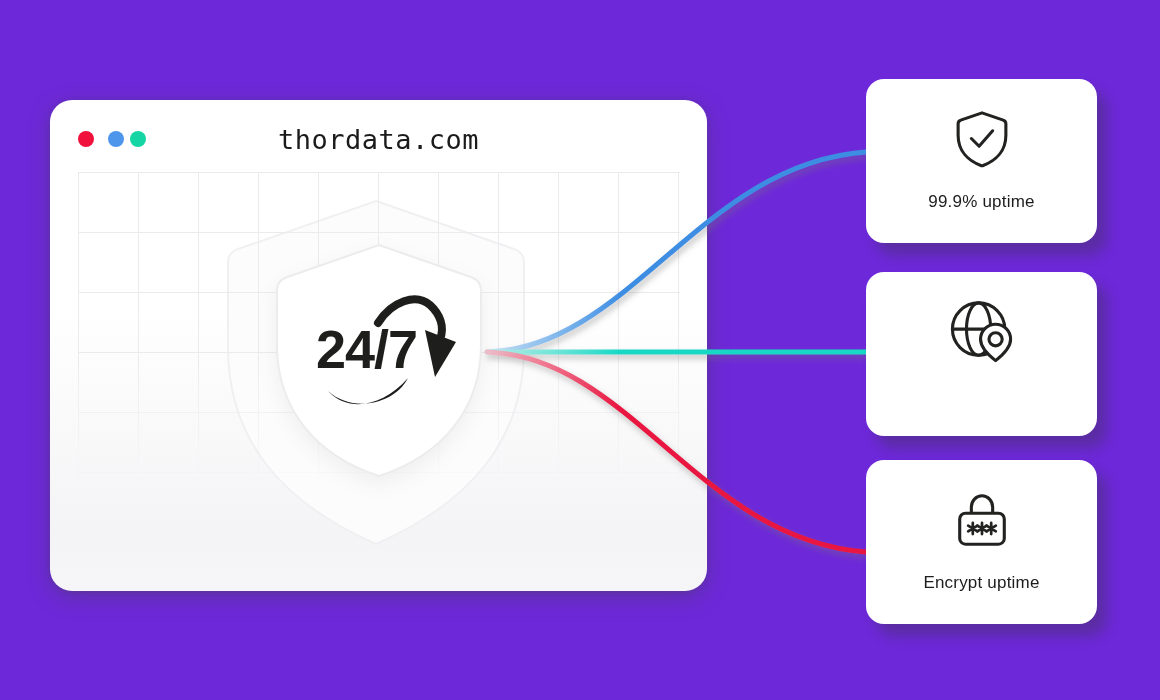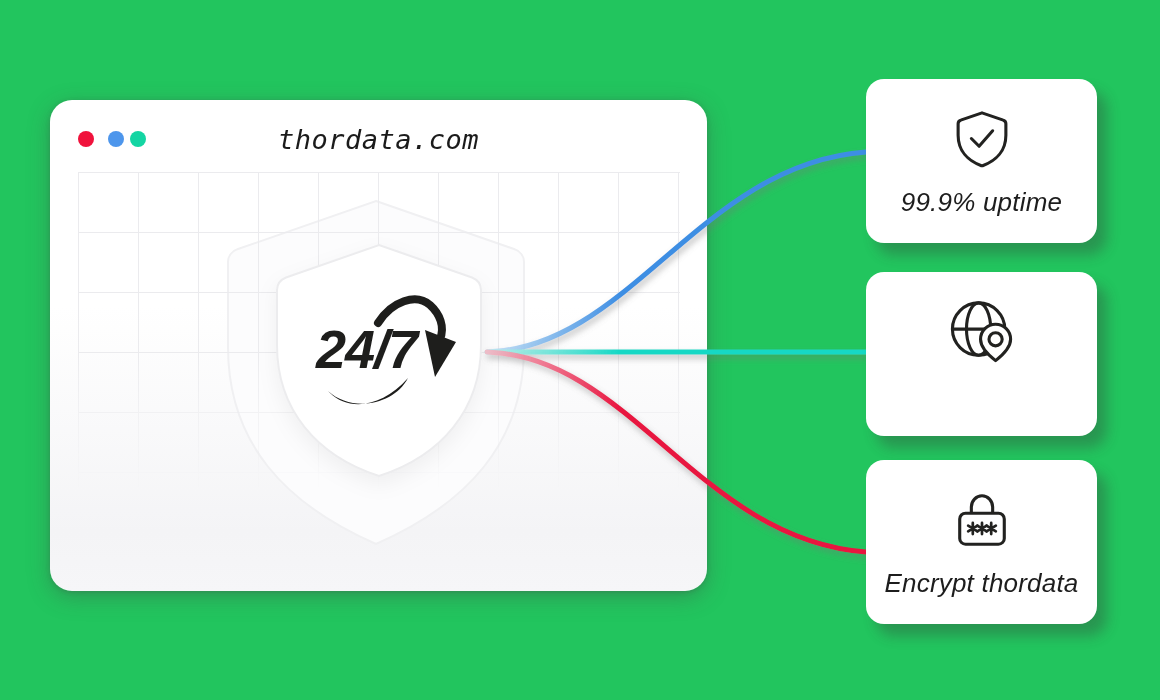--- a/index.html
+++ b/index.html
@@ -1,18 +1,18 @@
 <!DOCTYPE html>
 <html><head>
 <meta charset="utf-8">
 <style>
   html,body{margin:0;padding:0;background:#ffffff;}
   .stage{
-    position:relative;width:1160px;height:700px;background:#22c55e;
-    overflow:hidden;font-family:"Liberation Sans",sans-serif;color:#1e1e1c;font-style:italic;
+    position:relative;width:1160px;height:700px;background:#6d28d9;
+    overflow:hidden;font-family:"Liberation Sans",sans-serif;color:#1e1e1c;
   }
   
   .browser{
     position:absolute;left:50px;top:100px;width:657px;height:491px;
     border-radius:22px;
     background:linear-gradient(180deg,#ffffff 0%,#ffffff 42%,#f4f4f6 88%,#f6f6f8 100%);
     box-shadow:0 6px 22px rgba(70,70,70,.35), 0 1px 4px rgba(70,70,70,.25);
   }
   .titlebar{position:absolute;left:0;top:0;width:100%;height:66px;}
   .dot{position:absolute;top:31px;width:16px;height:16px;border-radius:50%;}
@@ -40,21 +40,21 @@
   
   .card{
     position:absolute;left:866px;width:231px;height:164px;border-radius:18px;
     background:#ffffff;
     box-shadow:10px 12px 13px rgba(55,55,55,.33);
     display:flex;flex-direction:column;align-items:center;justify-content:flex-start;
   }
   .card.c0{top:79px;} .card.c1{top:272px;} .card.c2{top:460px;}
   .card .iconbox{height:96px;display:flex;align-items:center;justify-content:center;margin-top:12px;}
   .card .label{
-    font-size:26px;font-weight:500;color:#1d1d1d;line-height:30px;letter-spacing:0.2px;
+    font-size:17px;font-weight:500;color:#1d1d1d;line-height:30px;letter-spacing:0.2px;
   }
   .icon{stroke:#222220;fill:none;stroke-width:3.2;stroke-linecap:round;stroke-linejoin:round;}
   .ink-fill{fill:#1e1e1c;}
   .ink-stroke{stroke:#1e1e1c;fill:none;}
 </style>
 </head>
 <body>
 
 <div class="stage">
 
@@ -144,16 +144,16 @@
       <svg class="icon" width="58" height="62" viewBox="0 0 58 64">
         <path d="M18 25 L18 18.5 C18 12.2 23 7 29 7 C35 7 40 12.2 40 18.5 L40 25"></path>
         <rect x="6" y="25" width="46" height="32" rx="6" fill="#ffffff"></rect>
         <g stroke-width="2.8">
           <path d="M19.5 35 L19.5 46.5 M14.7 37.8 L24.3 43.7 M24.3 37.8 L14.7 43.7"></path>
           <path d="M29 35 L29 46.5 M24.2 37.8 L33.8 43.7 M33.8 37.8 L24.2 43.7"></path>
           <path d="M38.5 35 L38.5 46.5 M33.7 37.8 L43.3 43.7 M43.3 37.8 L33.7 43.7"></path>
         </g>
       </svg>
     </div>
-    <div class="label">Encrypt thordata</div>
+    <div class="label">Encrypt uptime</div>
   </div>
 
 </div>
 
 </body></html>

